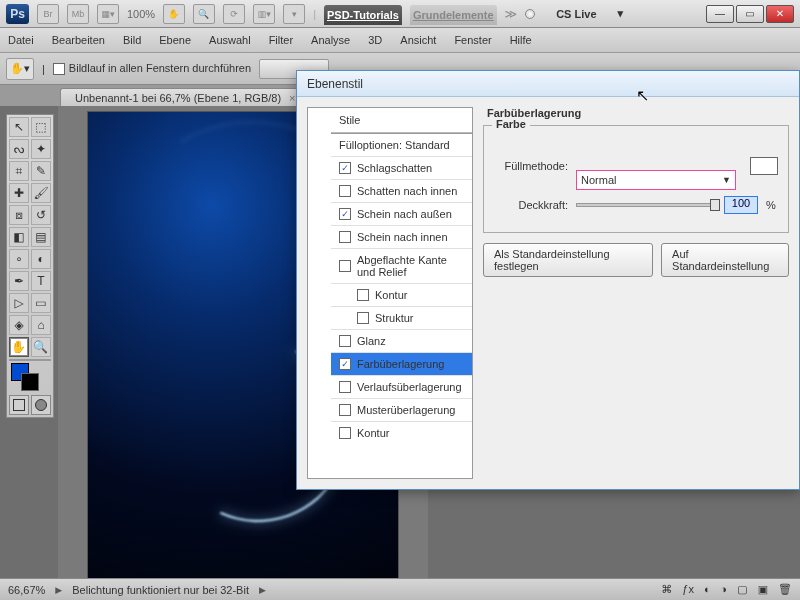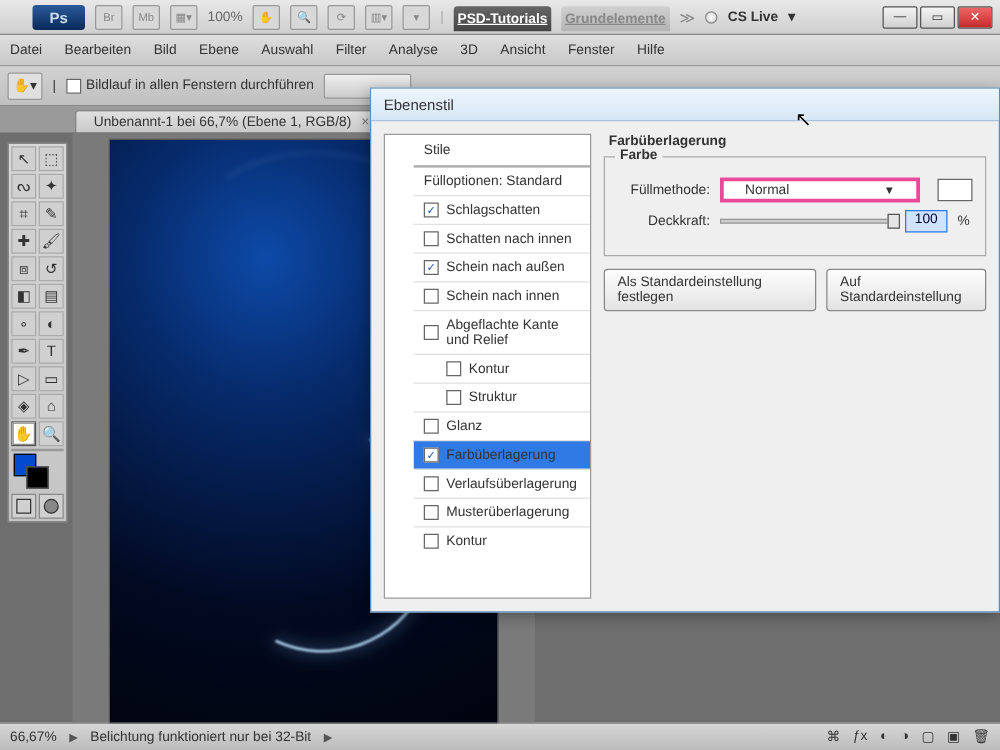--- a/index.html
+++ b/index.html
@@ -1,27 +1,27 @@
 <!DOCTYPE html>
 <html><head>
 <meta charset="utf-8">
 <style>
 * { margin:0; padding:0; box-sizing:border-box; font-family:Tahoma,Arial,sans-serif; font-size:11px; color:#333; }
 body { width:800px; height:600px; overflow:hidden; background:#b0b0b0; position:relative; }
 
 
 .topbar { height:28px; background:linear-gradient(#e8e8e8,#cfcfcf); border-bottom:1px solid #888; display:flex; align-items:center; padding:0 6px; gap:8px; }
-.ps-badge { width:42px; height:20px; background:linear-gradient(#2a5a9a,#0a2a5a); color:#cde; font-weight:bold; display:flex; align-items:center; justify-content:center; border-radius:3px; font-size:12px;margin-left:20px; }
+.ps-badge { width:23px; height:20px; background:linear-gradient(#2a5a9a,#0a2a5a); color:#cde; font-weight:bold; display:flex; align-items:center; justify-content:center; border-radius:3px; font-size:12px; }
 .tool-slot { width:22px; height:20px; border:1px solid #999; background:#d8d8d8; border-radius:2px; display:flex; align-items:center; justify-content:center; color:#888; font-size:9px; }
 .zoom { color:#666; }
 .topbar .sep { color:#aaa; }
 .tab { padding:4px 3px; background:linear-gradient(#666,#444); border-radius:3px 3px 0 0; color:#fff; font-weight:bold; margin-top:2px;text-decoration:underline; }
 .tab.inactive { background:linear-gradient(#d0d0d0,#b4b4b4); color:#888; }
 .chev { color:#888; font-size:12px; }
-.cslive { display:flex; align-items:center; gap:8px; font-weight:bold; color:#444; }
+.cslive { display:flex; align-items:center; gap:21px; font-weight:bold; color:#444; }
 .cslive .led { width:10px; height:10px; border-radius:50%; background:radial-gradient(#fff,#ccc); border:1px solid #888; }
 .winbtns { margin-left:auto; display:flex; gap:2px; }
 .winbtn { width:28px; height:18px; border:1px solid #555; border-radius:2px; background:linear-gradient(#f4f4f4,#d0d0d0); display:flex; align-items:center; justify-content:center; font-size:10px; }
 .winbtn.close { background:linear-gradient(#ef6767,#c42a2a); color:#fff; }
 
 
 .menubar { height:24px; background:linear-gradient(#dedede,#c8c8c8); border-bottom:1px solid #999; display:flex; align-items:center; padding:12px 8px; gap:18px; }
 .menubar span { cursor:default; }
 
 
@@ -66,21 +66,21 @@
 .styleslist .row.sel { background:#2f7ae5; color:#fff; }
 .styleslist .row.sel .cb { background:#fff; }
 .cb { width:12px; height:12px; border:1px solid #666; background:#fff; display:flex; align-items:center; justify-content:center; font-size:9px; color:#2456b0; flex-shrink:0; }
 .cb.on::after { content:"✓"; }
 
 .rightpane { flex:1; position:relative; }
 .group { border:1px solid #aaa; padding:10px 10px 12px; position:relative; margin-top:6px; }
 .group > .gtitle { position:absolute; top:-8px; left:8px; background:#efefef; padding:0 4px; font-weight:bold; }
 .formrow { display:flex; align-items:center; gap:8px; margin:6px 0; }
 .formrow label { width:74px; text-align:right; }
-.select { flex:0 0 160px; height:20px; border:3px solid #ec4899; background:#fff; display:flex; align-items:center; justify-content:space-between; padding:0 17px; }
+.select { flex:0 0 160px; height:20px; border:1px solid #ec4899; background:#fff; display:flex; align-items:center; justify-content:space-between; padding:0 4px;margin-top:28px; }
 .select .arr { font-size:9px; }
 .swatch-sm { width:28px; height:18px; border:1px solid #666; background:#fff; margin-left:6px; }
 .slider { flex:0 0 140px; height:4px; background:#ccc; border:1px solid #999; position:relative; }
 .slider .thumb { position:absolute; right:-5px; top:-5px; width:10px; height:12px; background:#e5e5e5; border:1px solid #555; }
 .numinput { width:34px; height:18px; border:1px solid #2f7ae5; background:#cfe3ff; text-align:center; color:#003; }
 .btnrow { display:flex; gap:8px; margin-top:10px; }
 .pushbtn { padding:4px 10px; background:linear-gradient(#fdfdfd,#e3e3e3); border:1px solid #888; border-radius:3px; }
 
 
 .status { position:absolute; left:0; right:0; bottom:0; height:22px; background:linear-gradient(#d6d6d6,#bcbcbc); border-top:1px solid #888; display:flex; align-items:center; padding:0 8px; gap:10px; font-size:10px; color:#444; }

